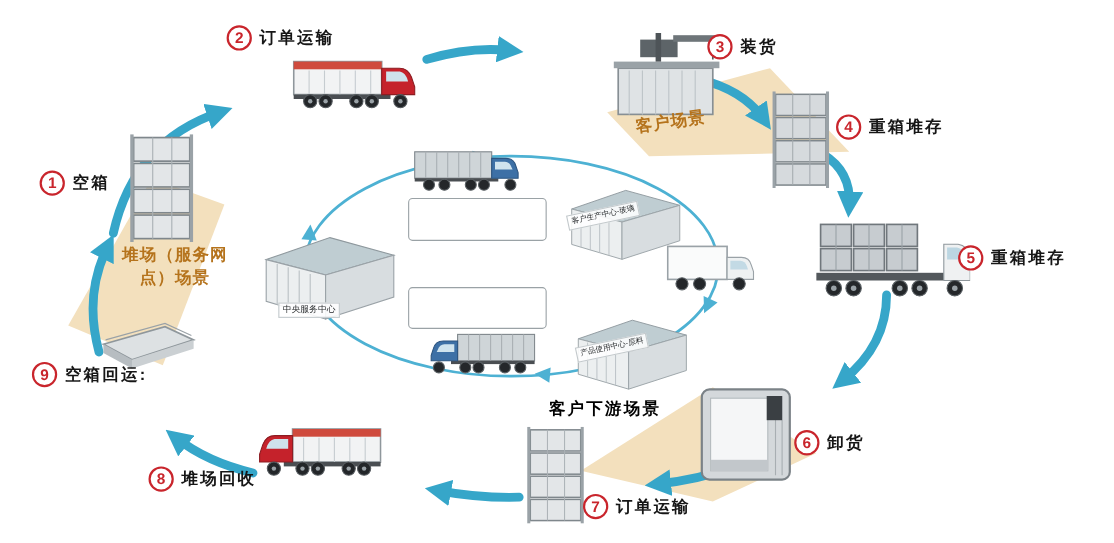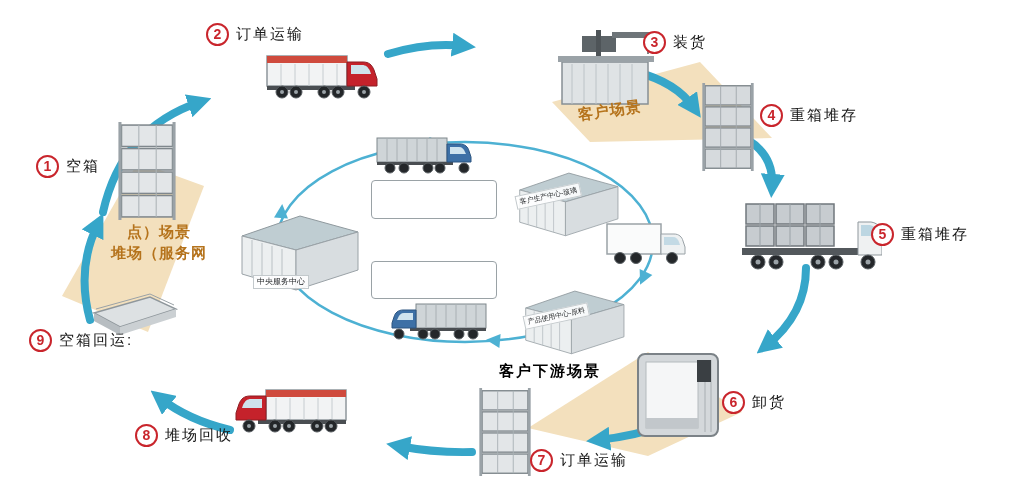--- a/index.html
+++ b/index.html
@@ -6,21 +6,21 @@
   html,body{background:#fff}
   body{font-family:"Liberation Sans","DejaVu Sans",sans-serif}
   .canvas{position:relative;width:1013px;height:494px;background:#fff;overflow:hidden}
   .layer{position:absolute;left:0;top:0;width:1013px;height:494px}
   .icon{position:absolute}
   .icon svg{width:100%;height:100%;display:block}
   .flip{transform:scaleX(-1)}
   .step{position:absolute;display:flex;align-items:center;gap:7px;white-space:nowrap}
   .badge{width:23px;height:23px;border:2px solid #c9252c;border-radius:50%;color:#c9252c;
          font-weight:bold;font-size:14px;line-height:19px;text-align:center;background:#fff;flex:0 0 auto}
-  .slabel{font-size:15px;font-weight:normal;color:#161616;letter-spacing:2px}
+  .slabel{font-size:15px;font-weight:bold;color:#161616;letter-spacing:2px}
   .zone{position:absolute;font-weight:bold;font-size:15px;white-space:nowrap}
   .zone-orange{color:#b5731c;letter-spacing:1px}
   .zone-blue{color:#000000;letter-spacing:2px}
   .zone-yard{white-space:normal;width:122px;text-align:center;line-height:1.4}
   .zone-cust{transform:rotate(-8deg);transform-origin:left center}
   .fac{position:absolute;font-size:8px;color:#26292b;background:rgba(255,255,255,.88);
        padding:0 3px;line-height:12px;border:1px solid #c3c9cc;white-space:nowrap}
   .fac-tilt{transform:rotate(-12deg);transform-origin:left center;font-size:7px}
   .ibox{position:absolute;background:#fff;border:1.5px solid #9aa2a6;border-radius:4px}
 </style>
@@ -401,22 +401,22 @@
     <span class="badge">8</span>
     <span class="slabel">堆场回收</span>
   </div>
   <div class="step" style="left:29px;top:329px">
     <span class="badge">9</span>
     <span class="slabel">空箱回运:</span>
   </div>
 
   <div class="zone zone-orange zone-cust" style="left:578px;top:106px">客户场景</div>
   <div class="zone zone-orange zone-yard" style="left:98px;top:221px">
+    <div>堆场（服务网</div>
     <div>点）场景</div>
-    <div>堆场（服务网</div>
   </div>
   <div class="zone zone-blue" style="left:499px;top:362px">客户下游场景</div>
 
   <div class="fac" style="left:253px;top:275px">中央服务中心</div>
   <div class="fac fac-tilt" style="left:516px;top:196px">客户生产中心-玻璃</div>
   <div class="fac fac-tilt" style="left:524px;top:316px">产品使用中心-原料</div>
 
 </div>
 
 </body></html>

